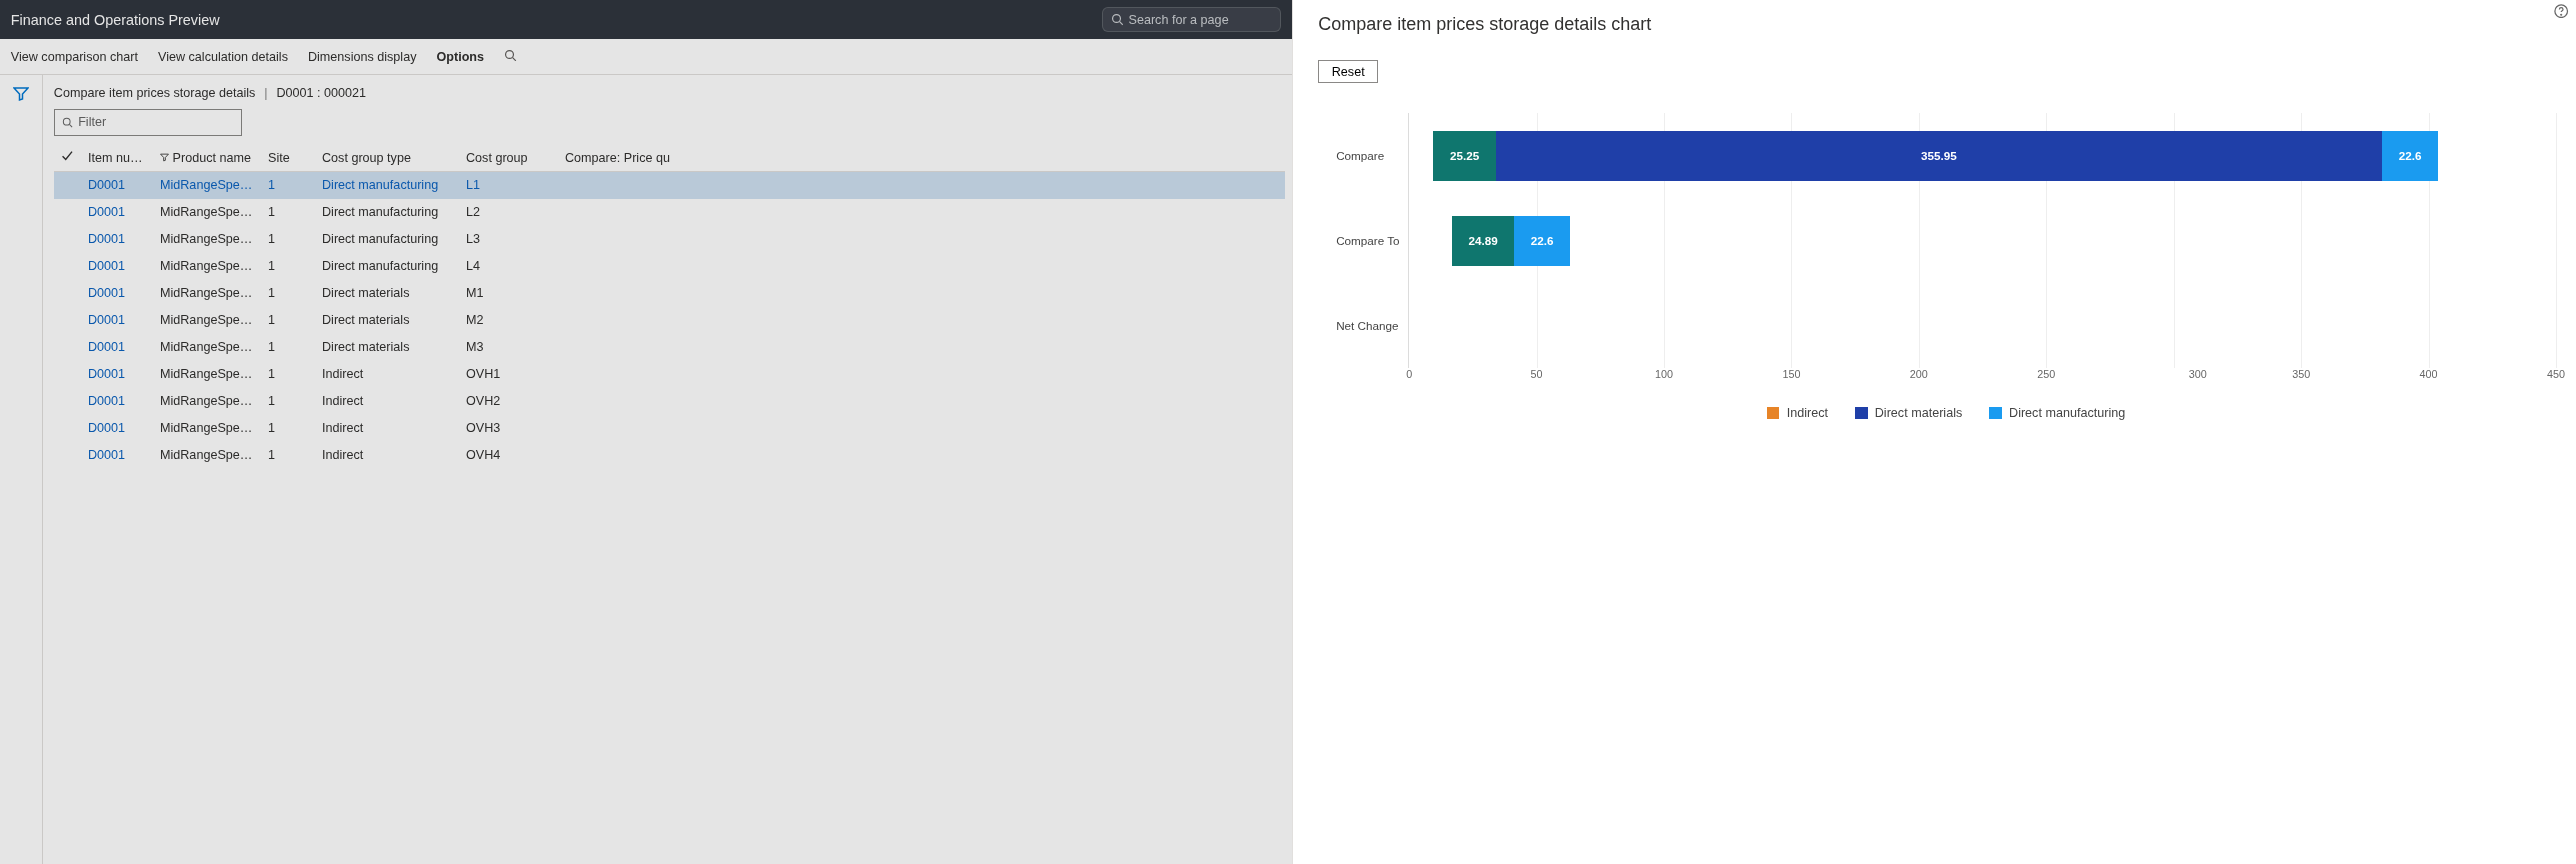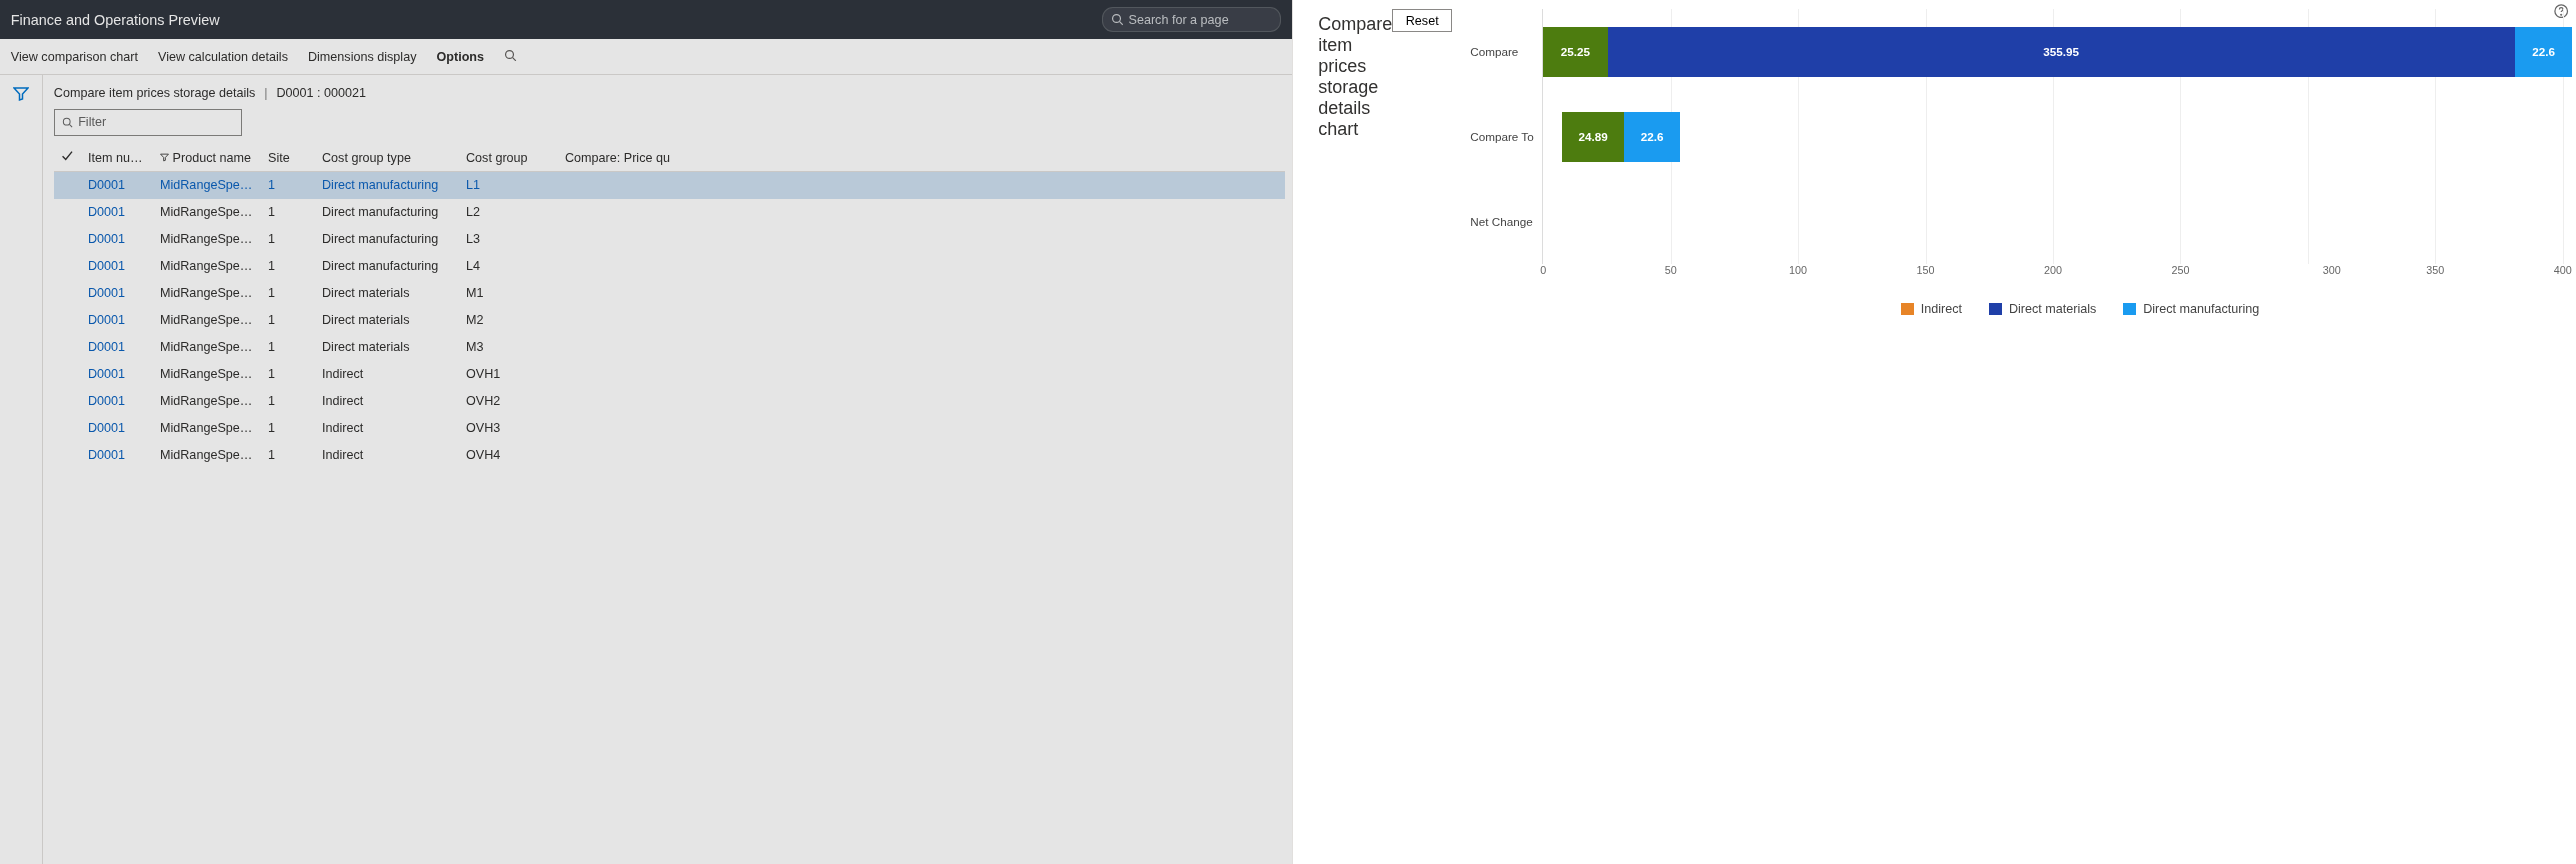--- a/index.html
+++ b/index.html
@@ -33,21 +33,21 @@
     gap: 18px;
   }
   .header-title {
     font-size: 14.4px;
     white-space: nowrap;
   }
   .header-search {
     margin-left: auto;
     background: rgba(255,255,255,0.08);
     border: 0.9px solid rgba(255,255,255,0.15);
-    border-radius: 11px;
+    border-radius: 6px;
     height: 25px;
     width: 179px;
     display: flex;
     align-items: center;
     padding: 0 7.2px;
     gap: 5.4px;
     color: #cfd2d6;
     font-size: 12.6px;
   }
   .header-search svg { flex: 0 0 auto; }
@@ -145,20 +145,22 @@
     pointer-events: none;
   }
 
   
   .right-pane {
     flex: 1;
     background: #fff;
     padding: 9px 20px 0 25px;
     position: relative;
     display: flex;
+    flex-direction: column;
+    gap: 12px;
   }
   .help-icon {
     position: absolute;
     top: 3.6px; right: 7.2px;
     color: #666;
   }
   .chart-title {
     font-size: 18px;
     margin: 5.4px 0 12.6px 0;
   }
@@ -207,21 +209,21 @@
   .seg {
     height: 100%;
     display: flex;
     align-items: center;
     justify-content: center;
     color: #fff;
     font-size: 11.7px;
     font-weight: 600;
     overflow: hidden;
   }
-  .seg.orange { background: #4d7c0f; }
+  .seg.orange { background: #0f766e; margin-left: 24px; }
   .seg.navy   { background: #1f3fa8; }
   .seg.blue   { background: #1a9bf0; }
 
   .axis-row {
     display: flex;
     height: 27px;
   }
   .axis-plot {
     flex: 1;
     position: relative;

